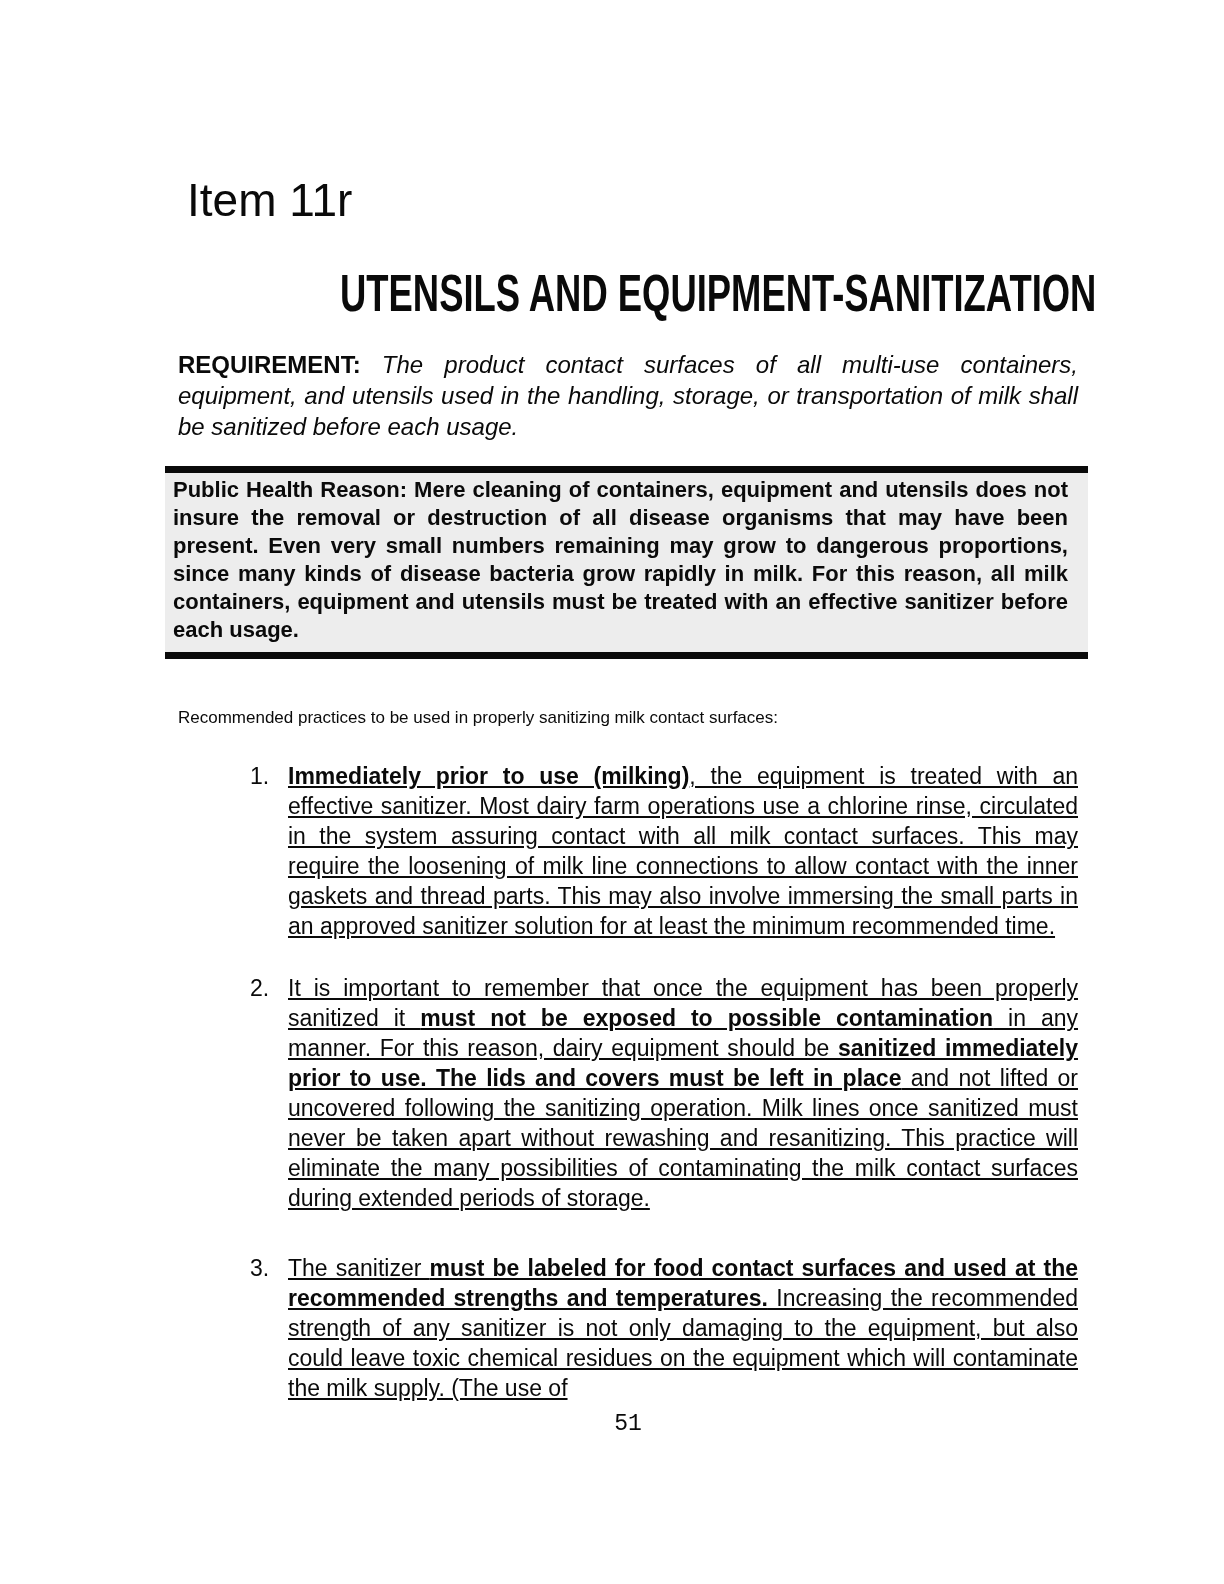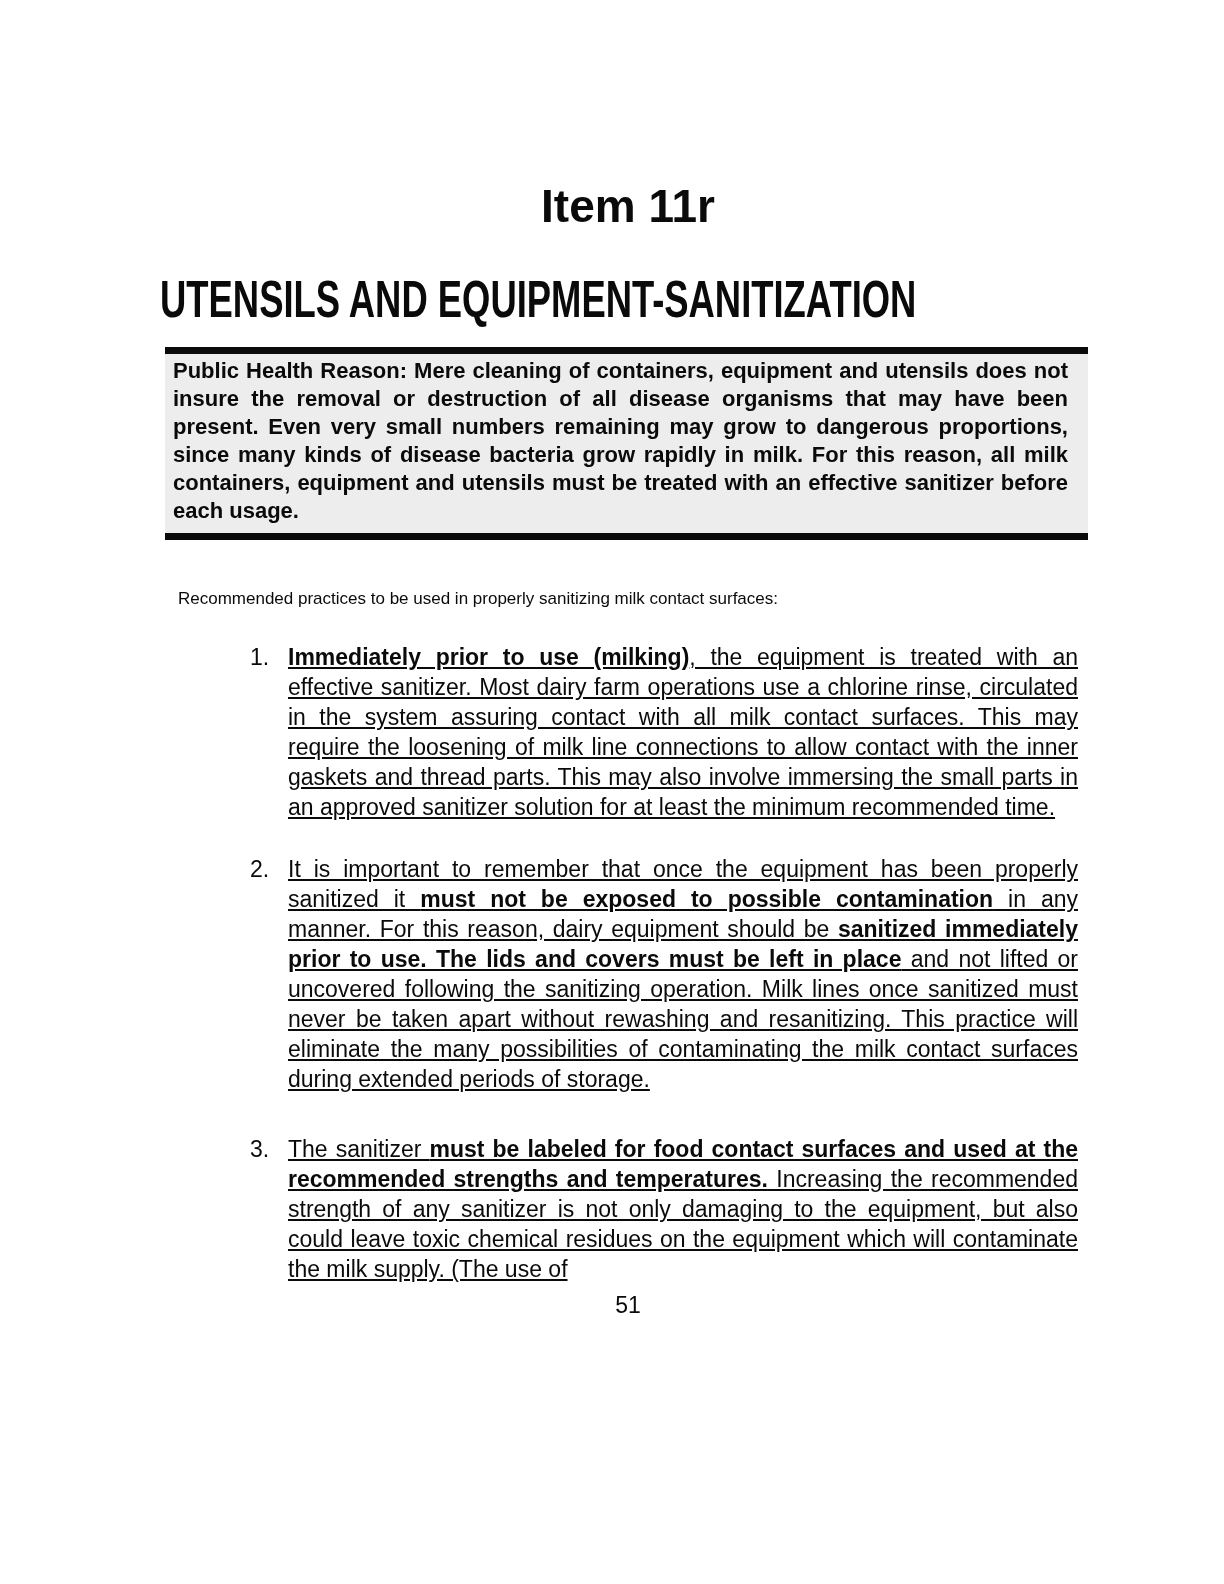--- a/index.html
+++ b/index.html
@@ -8,32 +8,31 @@
     height: 1584px;
     box-sizing: border-box;
     background: #ffffff;
     color: #0a0a0a;
     font-family: "Liberation Sans", sans-serif;
     padding: 168px 146px 0 178px;
     overflow: hidden;
     position: relative;
   }
   .item-label {
-    margin: 15px;
-    text-align: center;
+    margin: 9px;
     font-size: 46px;
-    font-weight: bold;
+    font-weight: normal;
     line-height: 1;
     letter-spacing: 0px;
   }
   .doc-title {
     margin: 42px 0 0 0;
     height: 54px;
     display: flex;
-    justify-content: flex-end;
+    justify-content: flex-start;
     align-items: flex-end;
   }
   .doc-title .condensed {
     flex: none;
     transform: scaleX(0.70);
     white-space: nowrap;
     font-size: 52px;
     font-weight: bold;
     line-height: 1;
   }
@@ -78,36 +77,37 @@
     width: 38px;
   }
   .practice .body {
     flex: 1;
     text-align: justify;
     text-decoration: underline;
   }
   .page-number {
     margin-top: 6px;
     text-align: center;
-    font-family: Liberation Sans, sans-serif;
+    font-family: Liberation Mono, monospace;
     font-size: 23px;
     line-height: 30px;
   }
 </style>
 </head>
 <body>
 
 <div class="page">
 
   <h1 class="item-label">Item 11r</h1>
 
   <h2 class="doc-title">
     <span class="condensed">UTENSILS AND EQUIPMENT-SANITIZATION</span>
   </h2>
 
+  <p class="requirement"><span style="font-weight: bold;">REQUIREMENT:</span><span style="font-style: italic;">  The product contact surfaces of all multi-use containers, equipment, and utensils used in the handling, storage, or transportation of milk shall be sanitized before each usage.</span></p>
 
   <div class="phr-box"><span style="font-weight: bold;">Public Health Reason: Mere cleaning of containers, equipment and utensils does not insure the removal or destruction of all disease organisms that may have been present.  Even very small numbers remaining may grow to dangerous proportions, since many kinds of disease bacteria grow rapidly in milk.  For this reason, all milk containers, equipment and utensils must be treated with an effective sanitizer before each usage.</span></div>
 
   <p class="intro">Recommended practices to be used in properly sanitizing milk contact surfaces:</p>
 
   <ol class="practices">
     <li class="practice">
       <span class="num">1.</span>
       <div class="body"><span style="font-weight: bold;">Immediately prior to use (milking)</span><span>, the equipment is treated with an effective sanitizer.  Most dairy farm operations use a chlorine rinse, circulated in the system assuring contact with all milk contact surfaces.  This may require the loosening of milk line connections to allow contact with the inner gaskets and thread parts.  This may also involve immersing the small parts in an approved sanitizer solution for at least the minimum recommended time.</span></div>
     </li>

